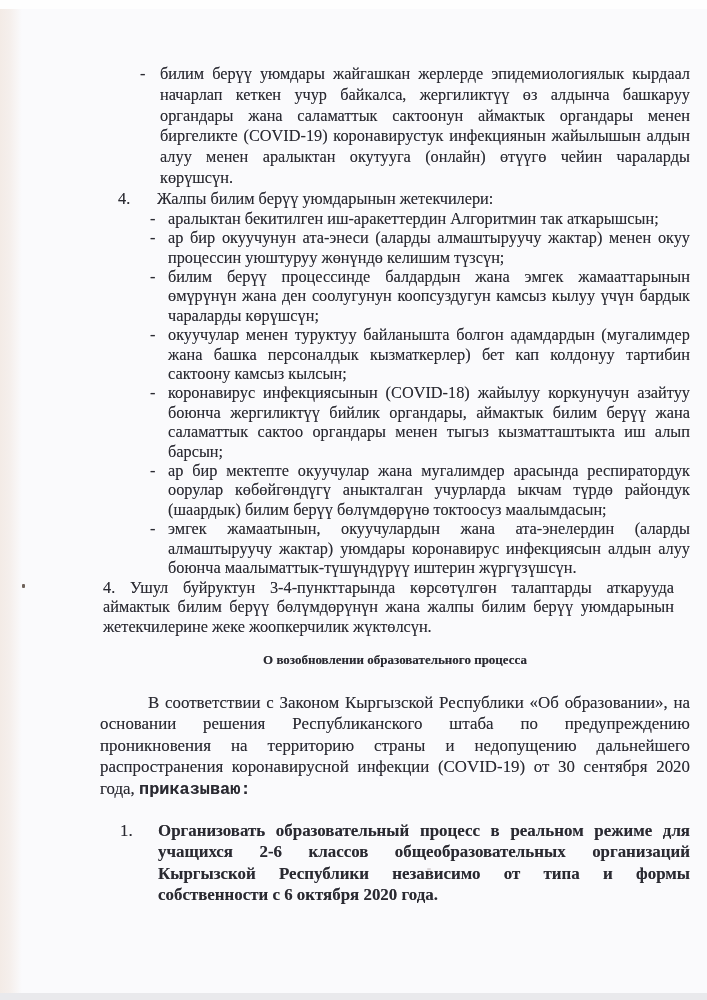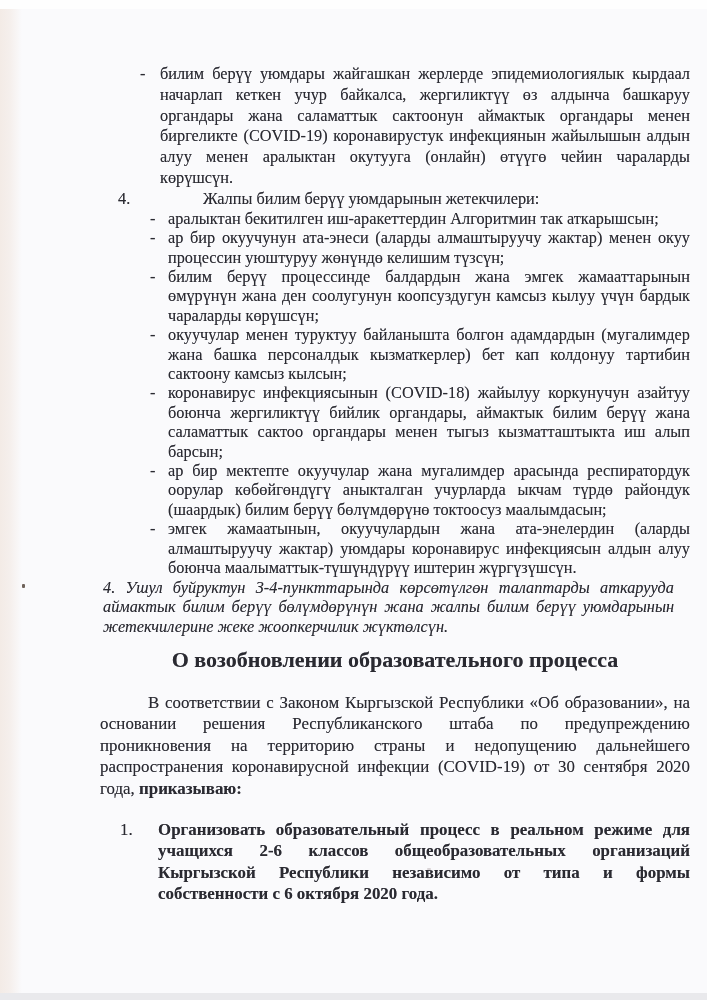--- a/index.html
+++ b/index.html
@@ -46,44 +46,44 @@
   }
 
   
   .ky-section { font-size: 16.3px; }
   .bullet-row { display: flex; margin: 0 0 0 140px; line-height: 20.8px; }
   .bullet-row .dash { flex: none; width: 20px; }
   .bullet-row .txt { flex: 1; text-align: justify; }
 
   .num-row { display: flex; margin: 0 0 0 118px; line-height: 20px; }
   .num-row .num { flex: none; width: 39px; }
-  .num-row .txt { flex: 1; margin-left: 46px; }
+  .num-row .txt { flex: 1; }
 
   .sub-row { display: flex; margin: 0 0 0 150px; line-height: 19.4px; }
   .sub-row .dash { flex: none; width: 18px; }
   .sub-row .txt { flex: 1; text-align: justify; }
 
-  .plain-para { margin: 0 16px 0 103px; line-height: 19.8px; text-align: justify; font-style: italic; }
+  .plain-para { margin: 0 16px 0 103px; line-height: 19.8px; text-align: justify; }
 
   
   .ru-heading {
     margin: 12px 0 0 100px;
-    font-size: 22px;
+    font-size: 13px;
     line-height: 21px;
     font-weight: bold;
     text-align: center;
   }
   .ru-para {
     margin: 22px 0 0 100px;
     font-size: 16.9px;
     line-height: 21.4px;
     text-align: justify;
     text-indent: 48px;
   }
-  .ru-para b { font-weight: bold; }
+  .ru-para b { font-weight: bold; font-family: Liberation Mono, monospace; }
   .item1-row {
     display: flex;
     margin: 20px 0 0 120px;
     font-size: 16.9px;
     line-height: 21.4px;
   }
   .item1-row .num { flex: none; width: 38px; }
   .item1-row .txt { flex: 1; text-align: justify; font-weight: bold; }
 </style>
 </head>

